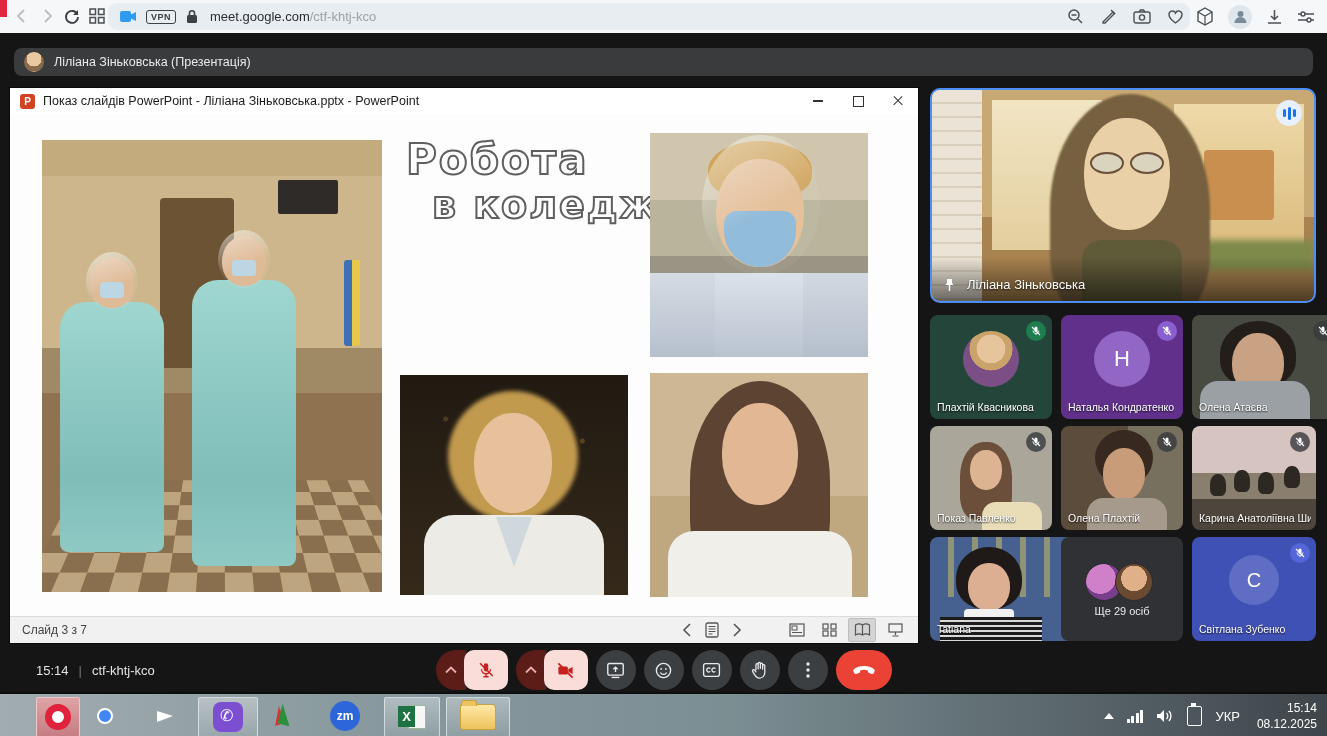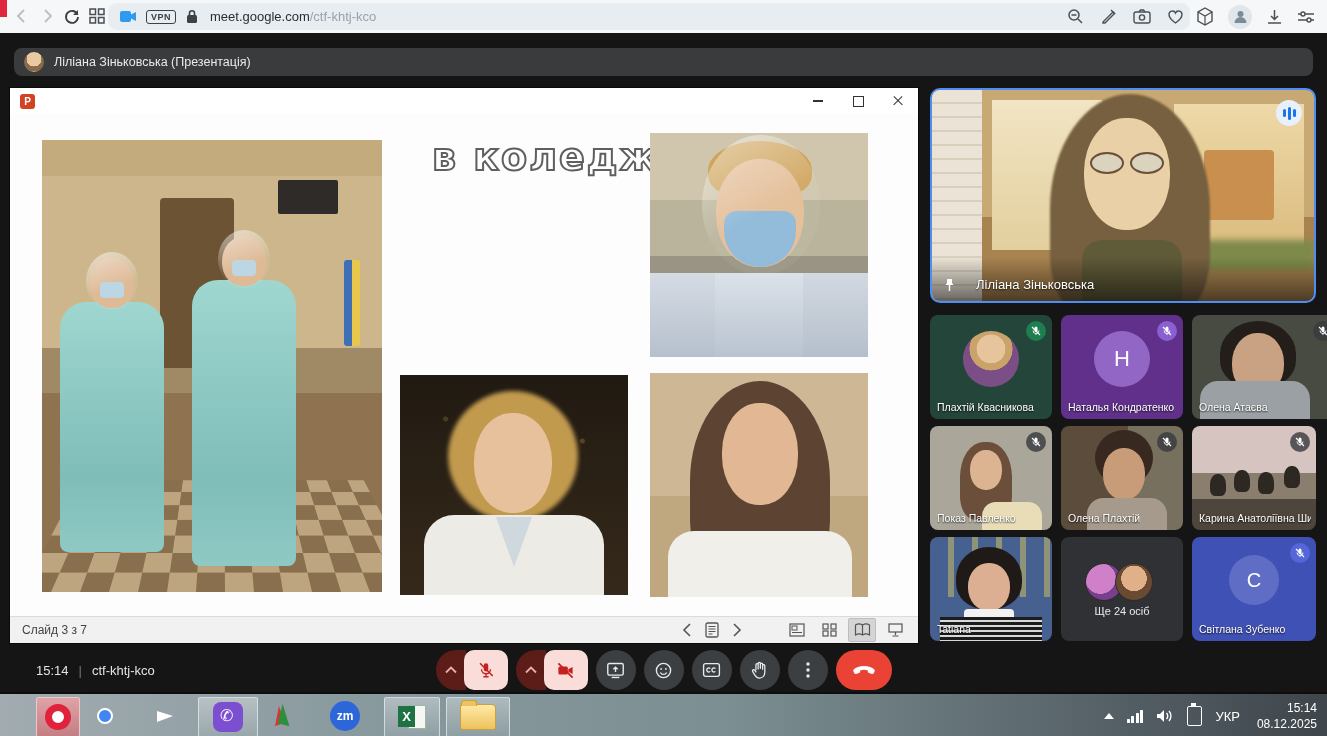--- a/index.html
+++ b/index.html
@@ -120,21 +120,21 @@
   .mt-win2{position:absolute;right:10px;top:14px;width:130px;height:160px;background:linear-gradient(180deg,#eed9a8,#d9b87a);}
   .mt-house{position:absolute;right:40px;top:60px;width:70px;height:70px;background:#c98f4e;border-radius:4px;}
   .mt-plant{position:absolute;right:0;top:150px;width:170px;height:30px;background:#7d8a4a;filter:blur(3px);}
   .mt-hair{position:absolute;left:118px;top:4px;width:160px;height:230px;border-radius:50% 50% 30% 30%;background:#76603f;filter:blur(1px);}
   .mt-face{position:absolute;left:152px;top:28px;width:86px;height:112px;border-radius:48%;background:#ead0a6;}
   .mt-glasses{position:absolute;left:158px;top:62px;width:74px;height:22px;display:flex;gap:6px;}
   .mt-glasses i{flex:1;border:2.5px solid #6a4f3a;border-radius:50%;background:rgba(190,220,235,.35);}
   .mt-body{position:absolute;left:150px;top:150px;width:100px;height:70px;border-radius:20px 20px 0 0;background:#5f5a38;}
   .mt-label{position:absolute;left:0;bottom:0;width:100%;height:44px;
      background:linear-gradient(transparent,rgba(0,0,0,.55));display:flex;align-items:flex-end;}
-  .mt-label .nm{color:#fff;font-size:13px;margin:0 0 9px 21px;text-shadow:0 1px 2px rgba(0,0,0,.8);}
+  .mt-label .nm{color:#fff;font-size:13px;margin:0 0 9px 12px;text-shadow:0 1px 2px rgba(0,0,0,.8);}
   .pin{margin:0 0 9px 12px;}
   .audio-ind{position:absolute;right:12px;top:10px;width:26px;height:26px;border-radius:50%;background:#e8f0fe;
      display:flex;align-items:center;justify-content:center;gap:2px;}
   .audio-ind i{width:3px;background:#1a73e8;border-radius:2px;}
   .audio-ind i:nth-child(1){height:8px;} .audio-ind i:nth-child(2){height:13px;} .audio-ind i:nth-child(3){height:8px;}
 
   .tile{position:absolute;width:122px;height:104px;border-radius:8px;overflow:hidden;background:#2a2a2d;}
   .tile .nm{position:absolute;left:7px;bottom:6px;color:#fff;font-size:10.5px;text-shadow:0 1px 2px rgba(0,0,0,.85);
      white-space:nowrap;max-width:112px;overflow:hidden;}
   .badge{position:absolute;right:6px;top:6px;width:20px;height:20px;border-radius:50%;
@@ -142,21 +142,21 @@
   .bgray{background:rgba(55,58,61,.8);} .bgreen{background:#1e7e4f;} .bpurple{background:#8a5fd0;} .bblue{background:#5567d8;}
   .circ{border-radius:50%;position:absolute;}
   .init{display:flex;align-items:center;justify-content:center;color:#fff;font-size:22px;}
 
   .t0{left:930px;top:315px;background:#24453a;}
   .t1{left:1061px;top:315px;background:#60308a;}
   .t2{left:1192px;top:315px;width:124px;background:linear-gradient(180deg,#474b41 0 100%);padding-left:23px;}
   .t3{left:930px;top:426px;background:#aaa79a;}
   .t4{left:1061px;top:426px;background:linear-gradient(90deg,#5c4c3c 0 55%,#77705f 55%);}
   .t5{left:1192px;top:426px;width:124px;background:linear-gradient(180deg,#d6c4c0 0 45%,#8a7f6e 45% 70%,#4e463c 70%);}
-  .t6{left:930px;top:537px;background:linear-gradient(90deg,#46608f 0 100%);}
+  .t6{left:930px;top:537px;background:linear-gradient(90deg,#46608f 0 100%);padding-left:32px;}
   .t7{left:1061px;top:537px;background:#303134;}
   .t8{left:1192px;top:537px;width:124px;background:#4051b5;}
 
   .t0 .av{left:33px;top:16px;width:56px;height:56px;
      background:radial-gradient(circle at 50% 32%,#e6c49c 0 30%,#caa36b 31% 45%,#7b4f86 46% 80%,#f2f0ec 81%);}
   .t1 .av{left:33px;top:16px;width:56px;height:56px;background:#9266c4;}
   .t8 .av{left:37px;top:18px;width:50px;height:50px;background:#5f6ec4;font-size:20px;}
 
   .t2 .hair{position:absolute;left:28px;top:6px;width:76px;height:66px;border-radius:50% 50% 40% 40%;background:#241e1a;}
   .t2 .face{position:absolute;left:40px;top:18px;width:52px;height:62px;border-radius:48%;background:#c9a183;}
@@ -353,20 +353,21 @@
 <div class="abs meet-bg"></div>
 
 <div class="abs presenter-pill">
   <span class="pav"></span>
   <span class="ptxt">Ліліана Зіньковська (Презентація)</span>
 </div>
 
 <div class="abs ppt">
   <div class="ppt-title">
     <span class="ppt-ico">P</span>
+    <span class="ttl">Показ слайдів PowerPoint  -  Ліліана Зіньковська.pptx - PowerPoint</span>
     <span class="winbtns">
       <span class="winbtn">
           <span class="min-bar"></span>
         </span>
       <span class="winbtn">
           <span class="max-box"></span>
         </span>
       <span class="winbtn" style="position:relative">
           <span class="x1"></span>
           <span class="x2"></span>
@@ -390,20 +391,21 @@
       <div class="fig figR">
           <div class="head">
             <div class="shield"></div>
             <div class="mask"></div>
           </div>
           <div class="gown"></div>
         </div>
     </div>
 
     <div class="abs slide-title">
+      <div class="l1">Робота</div>
       <div class="l2">в коледжі</div>
     </div>
 
     <div class="abs photoB">
       <div class="hair"></div>
         <div class="face"></div>
         <div class="bmask"></div>
         <div class="shield"></div>
         <div class="poncho"></div>
     </div>
@@ -589,21 +591,21 @@
   <div class="hair"></div>
     <div class="face"></div>
   <div class="collar"></div>
     <div class="stripe"></div>
   <span class="nm">Tatiana</span>
 </div>
 
 <div class="abs tile t7">
   <div class="circ ov1"></div>
   <div class="circ ov2"></div>
-  <div class="more-label">Ще 24 осіб</div>
+  <div class="more-label">Ще 29 осіб</div>
 </div>
 
 <div class="abs tile t8">
   <div class="circ av init">C</div>
   <div class="badge bblue">
     <svg width="12" height="12" viewBox="0 0 24 24">
         <path d="M12 3a3 3 0 0 1 3 3v5a3 3 0 0 1-6 0V6a3 3 0 0 1 3-3z" fill="#fff"></path>
         <path d="M6 11a6 6 0 0 0 12 0M12 17v3" stroke="#fff" stroke-width="1.8" fill="none"></path>
         <path d="M4 4l16 16" stroke="#fff" stroke-width="2.2"></path>
       </svg>

